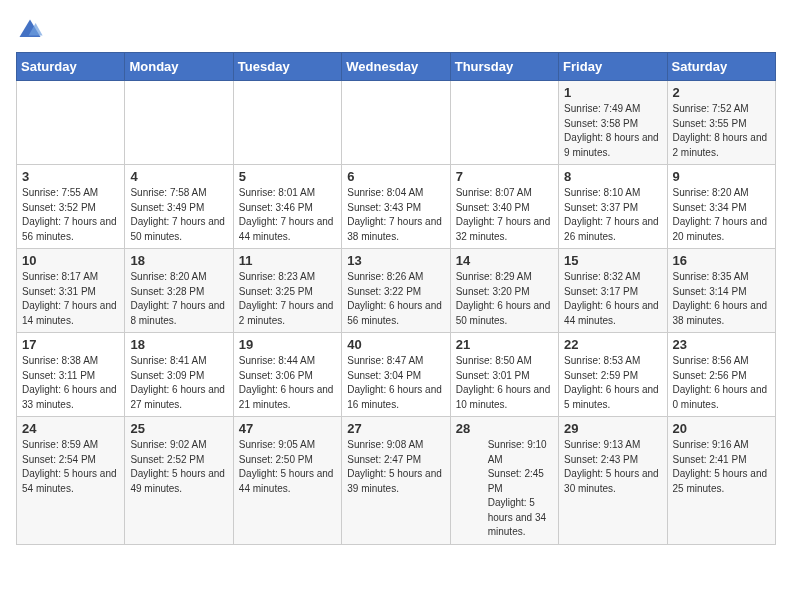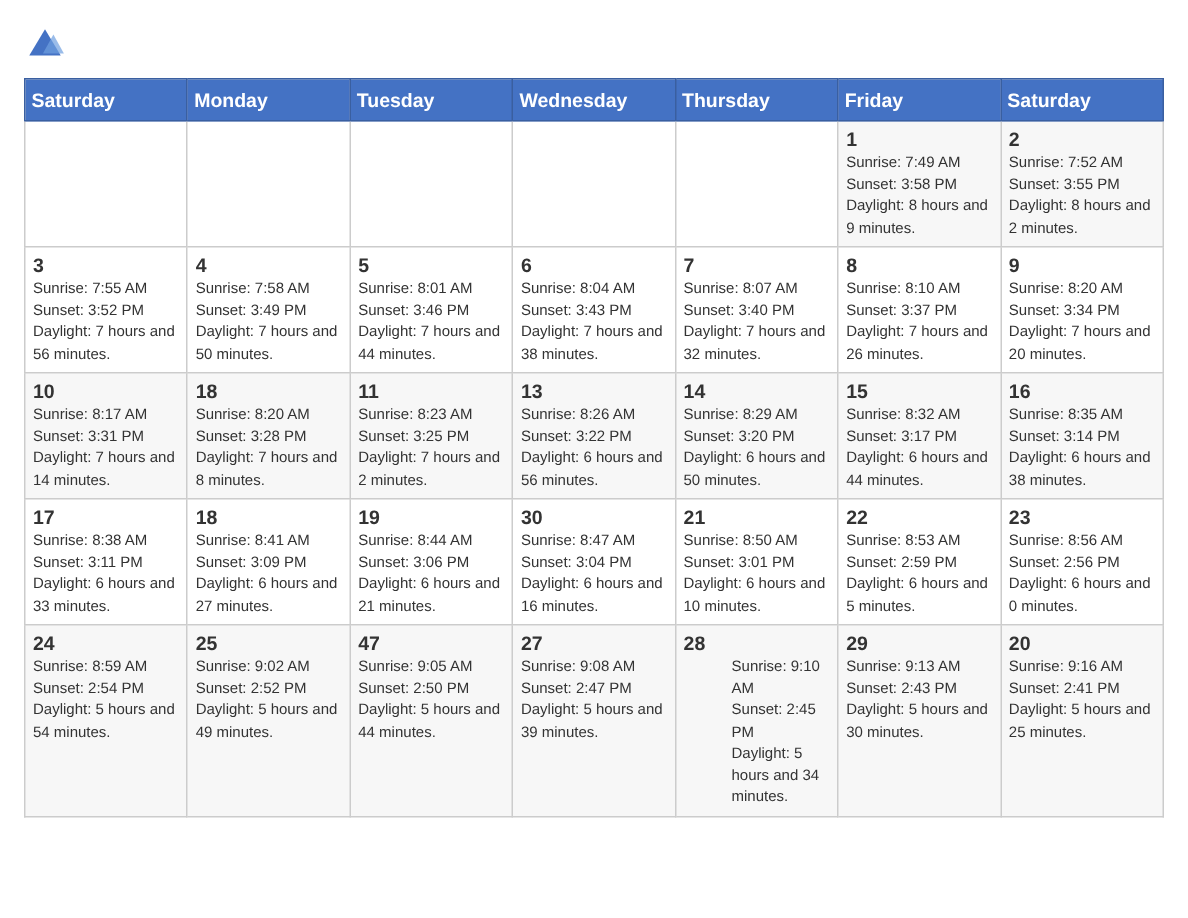--- a/index.html
+++ b/index.html
@@ -246,21 +246,21 @@
 Sunset: 3:09 PM
 Daylight: 6 hours and 27 minutes.</div>
         </td>
         <td>
           <span class="day-number">19</span>
           <div class="day-info" style="white-space: pre-line;">Sunrise: 8:44 AM
 Sunset: 3:06 PM
 Daylight: 6 hours and 21 minutes.</div>
         </td>
         <td>
-          <span class="day-number">30</span>
+          <span class="day-number">40</span>
           <div class="day-info" style="white-space: pre-line;">Sunrise: 8:47 AM
 Sunset: 3:04 PM
 Daylight: 6 hours and 16 minutes.</div>
         </td>
         <td>
           <span class="day-number">21</span>
           <div class="day-info" style="white-space: pre-line;">Sunrise: 8:50 AM
 Sunset: 3:01 PM
 Daylight: 6 hours and 10 minutes.</div>
         </td>

